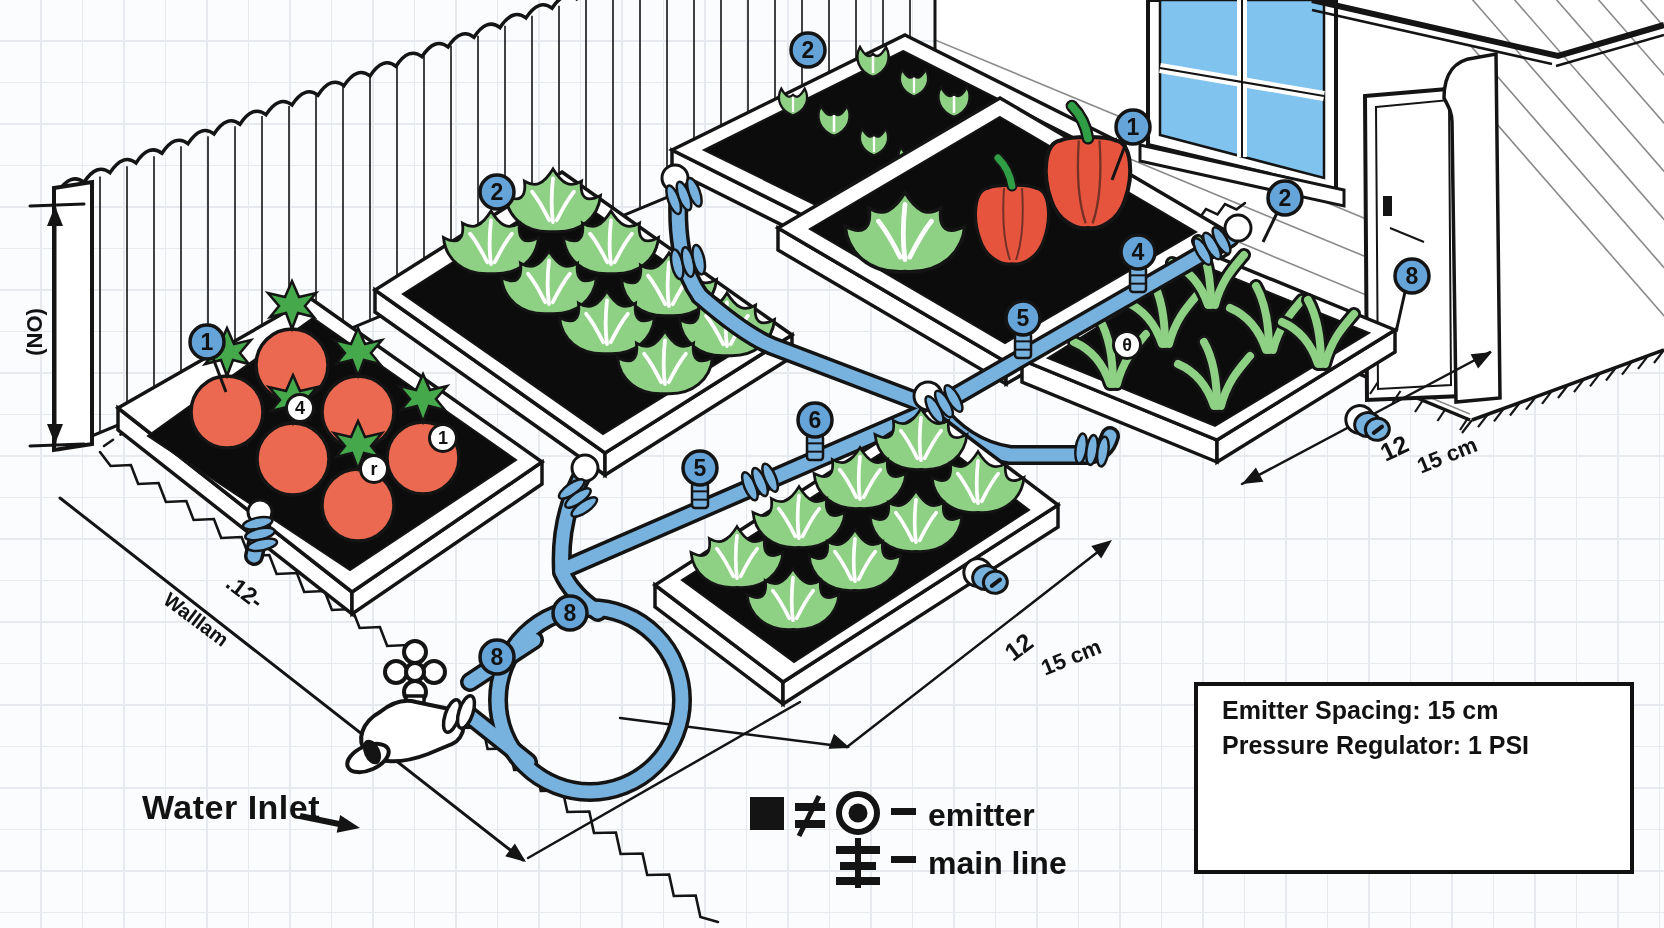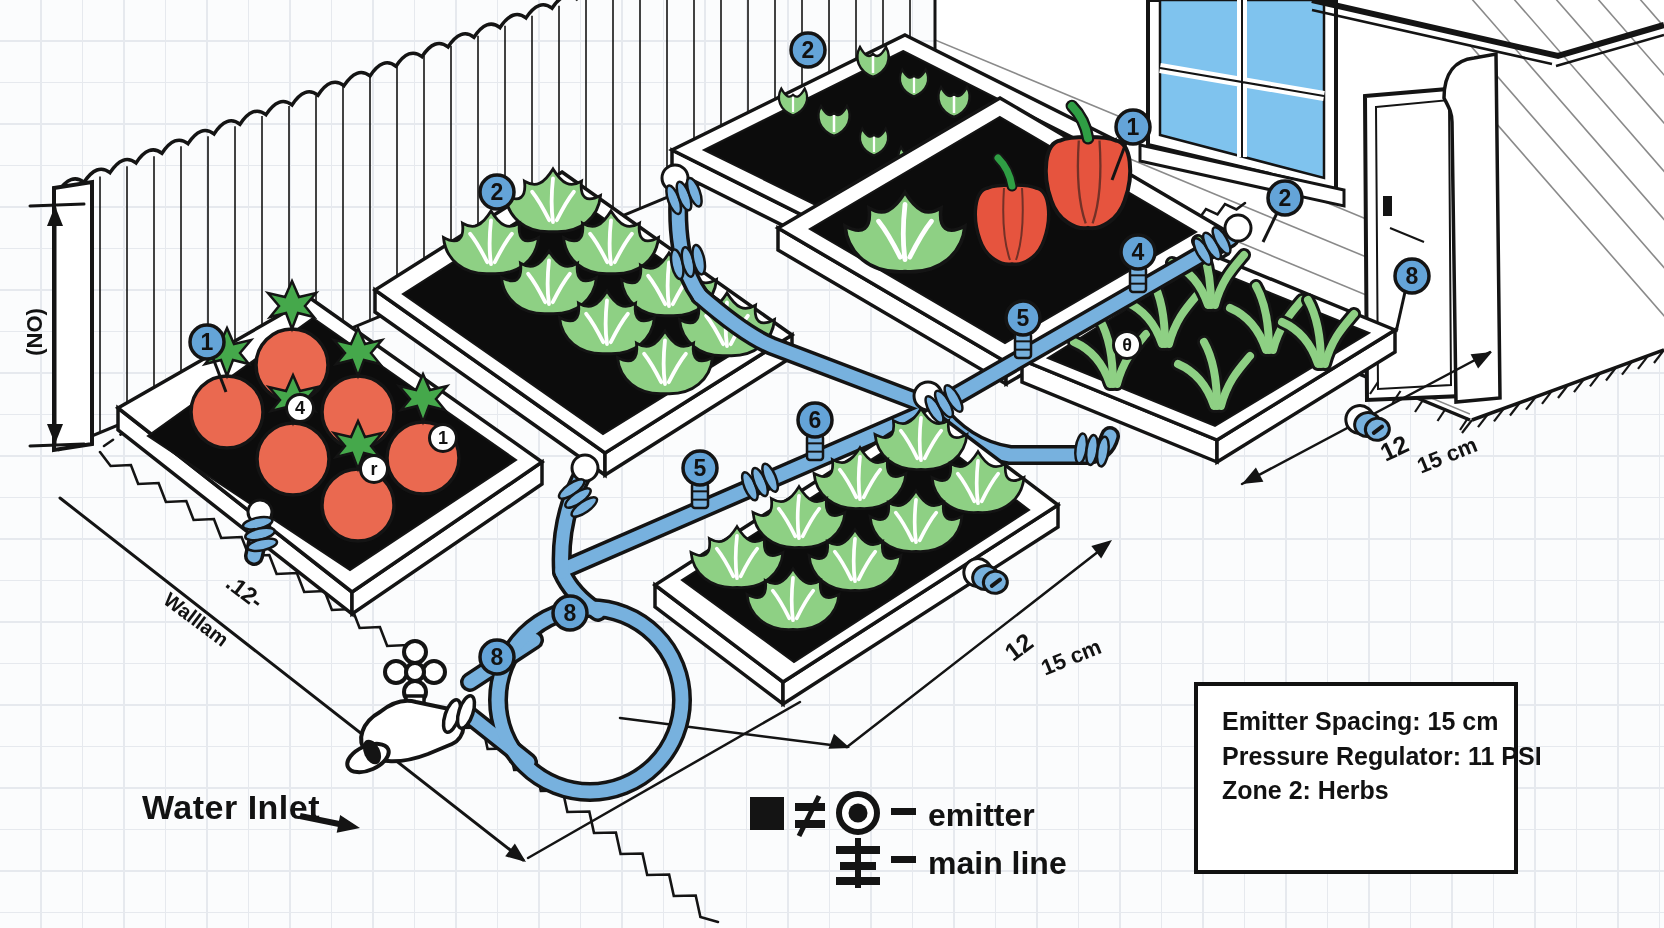--- a/index.html
+++ b/index.html
@@ -5,22 +5,22 @@
   html,body{margin:0;padding:0;background:#ffffff;}
   .stage{position:relative;width:1664px;height:928px;overflow:hidden;
     background-color:#fbfcfd;
     background-image:
       repeating-linear-gradient(to right, transparent 0 40px, #e6e9ee 40px 41.5px),
       repeating-linear-gradient(to bottom, transparent 0 40px, #e6e9ee 40px 41.5px);
     font-family:"Liberation Sans", sans-serif;}
   .stage svg{position:absolute;left:0;top:0;}
   .overlay{position:absolute;color:#121212;font-weight:bold;}
   #water-inlet{left:142px;top:788px;font-size:34px;letter-spacing:.5px;text-align:center;}
-  #info-box{left:1194px;top:682px;width:324px;height:192px;background:#fff;
-    border:4px solid #111;box-sizing:border-box;padding:18px 10px 10px 24px;
+  #info-box{left:1194px;top:682px;width:440px;height:192px;background:#fff;
+    border:4px solid #111;box-sizing:border-box;padding:7px 10px 10px 24px;
     font-size:25px;line-height:1.38;}
   #info-box div{white-space:nowrap;}
   text{font-family:"Liberation Sans", sans-serif;font-weight:bold;fill:#121212;}
 </style>
 </head>
 <body>
 
 <div class="stage">
 <svg width="1664" height="928" viewBox="0 0 1664 928">
   <defs>
@@ -496,16 +496,15 @@
   <g>
     <line x1="300" y1="816" x2="344" y2="825" stroke="#141414" stroke-width="6"></line>
     <polygon points="0,0 -22,9 -22,-9" fill="#141414" transform="translate(360,828) rotate(11)"></polygon>
   </g>
 </svg>
 
 <div id="water-inlet" class="overlay">Water Inlet</div>
 
 <div id="info-box" class="overlay">
   <div>Emitter Spacing: 15 cm</div>
-  <div>Pressure Regulator: 11 PSI</div>
-  <div>Zone 2: Herbs</div>
+  <div>Pressure Regulator: 1 PSI</div>
 </div>
 </div>
 
 </body></html>

